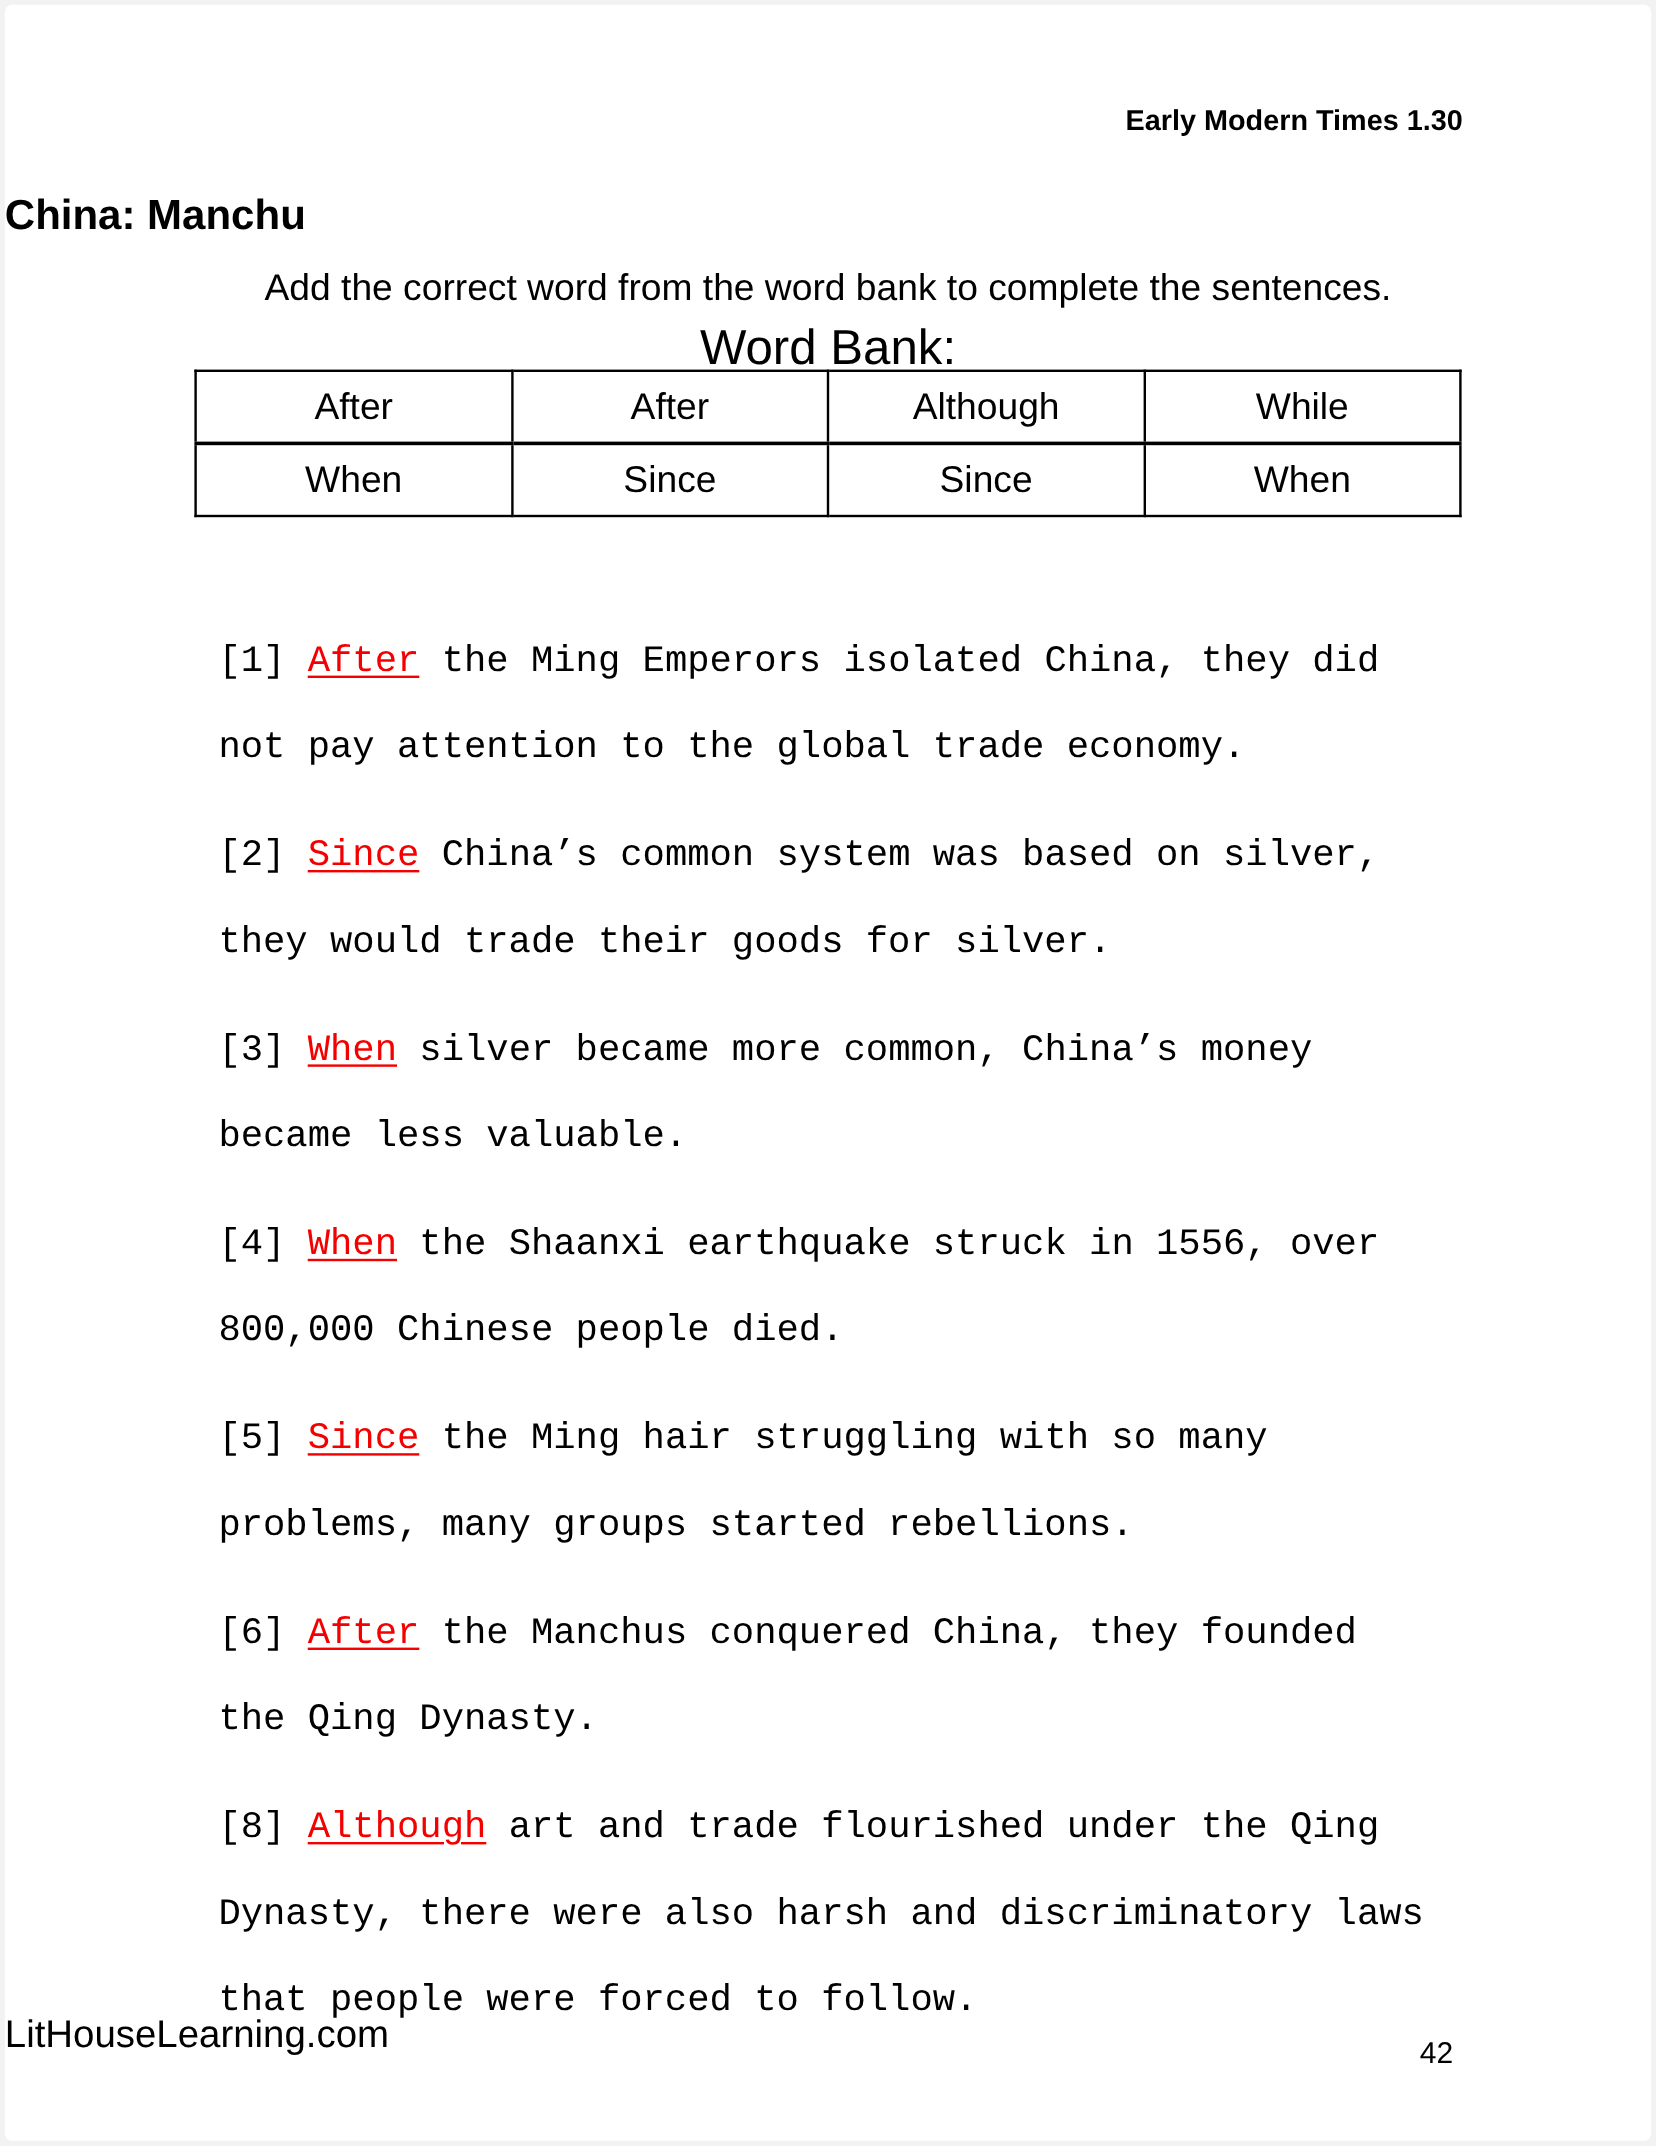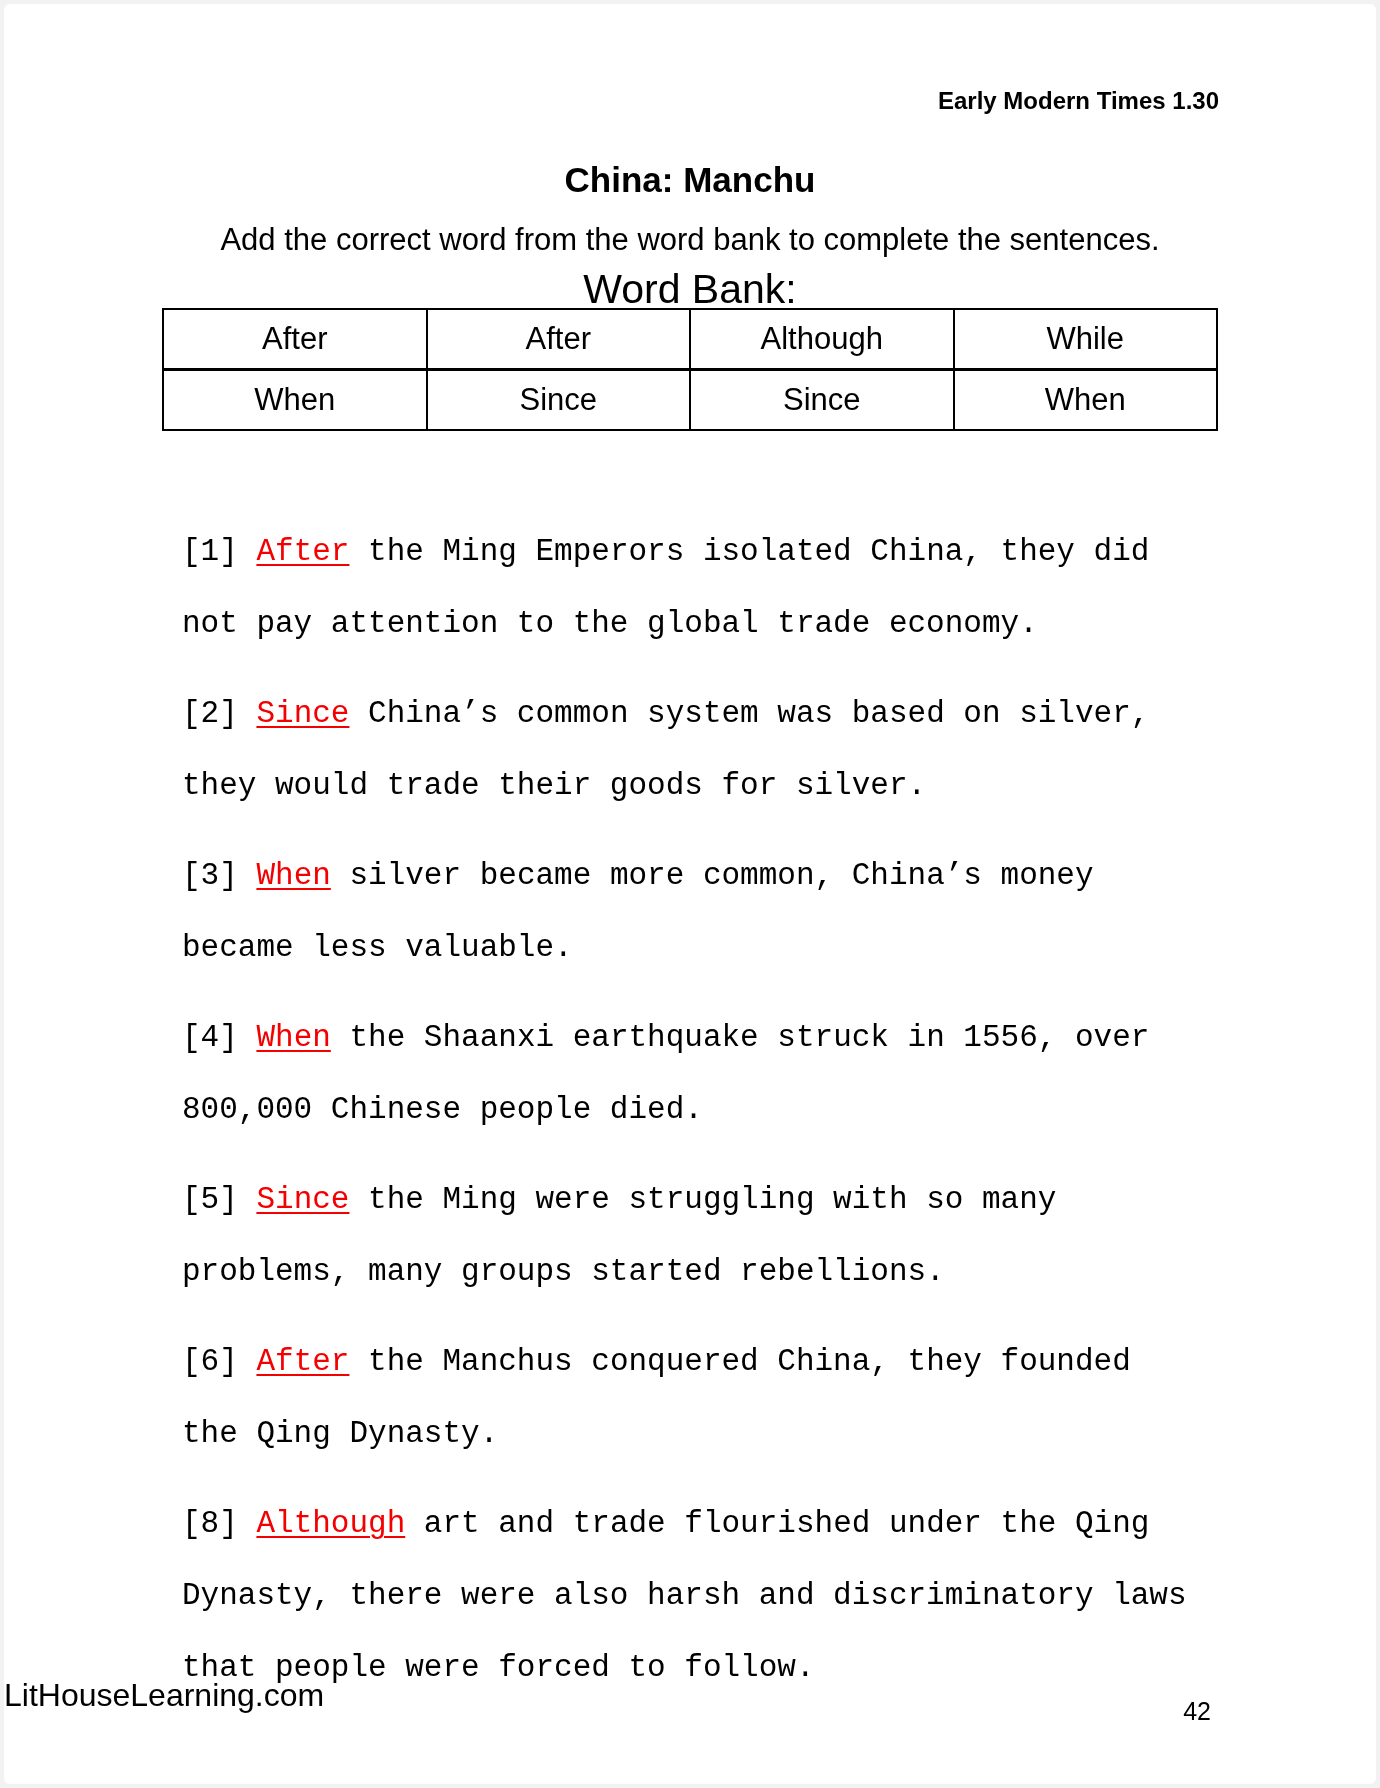--- a/index.html
+++ b/index.html
@@ -28,21 +28,21 @@
     right: 157px;
     font-size: 24px;
     font-weight: bold;
     line-height: 1.1;
     white-space: nowrap;
   }
   .page-title {
     position: absolute;
     top: 157px;
     left: 0; right: 0;
-    text-align: center;
+    text-align: left;
     font-size: 35px;
     font-weight: bold;
     line-height: 1.1;
   }
   .instructions {
     position: absolute;
     top: 217px;
     left: 0; right: 0;
     text-align: center;
     font-size: 31px;
@@ -138,21 +138,21 @@
           <td>When</td>
         </tr>
       </tbody>
     </table>
 
     <div class="sentences">
       <p class="sentence"><span>[1]</span> <span class="answer" style="color: rgb(244, 0, 0);">After</span> <span>the Ming Emperors isolated China, they did not pay attention to the global trade economy.</span></p>
       <p class="sentence"><span>[2]</span> <span class="answer" style="color: rgb(244, 0, 0);">Since</span> <span>China’s common system was based on silver, they would trade their goods for silver.</span></p>
       <p class="sentence"><span>[3]</span> <span class="answer" style="color: rgb(244, 0, 0);">When</span> <span>silver became more common, China’s money became less valuable.</span></p>
       <p class="sentence"><span>[4]</span> <span class="answer" style="color: rgb(244, 0, 0);">When</span> <span>the Shaanxi earthquake struck in 1556, over 800,000 Chinese people died.</span></p>
-      <p class="sentence"><span>[5]</span> <span class="answer" style="color: rgb(244, 0, 0);">Since</span> <span>the Ming were struggling with so many problems, many groups started rebellions.</span></p>
+      <p class="sentence"><span>[5]</span> <span class="answer" style="color: rgb(244, 0, 0);">Since</span> <span>the Ming hair struggling with so many problems, many groups started rebellions.</span></p>
       <p class="sentence"><span>[6]</span> <span class="answer" style="color: rgb(244, 0, 0);">After</span> <span>the Manchus conquered China, they founded the Qing Dynasty.</span></p>
       <p class="sentence"><span>[8]</span> <span class="answer" style="color: rgb(244, 0, 0);">Although</span> <span>art and trade flourished under the Qing Dynasty, there were also harsh and discriminatory laws that people were forced to follow.</span></p>
     </div>
 
     <div class="footer-site">LitHouseLearning.com</div>
     <div class="page-number">42</div>
 
   </div>
 </div>
 

